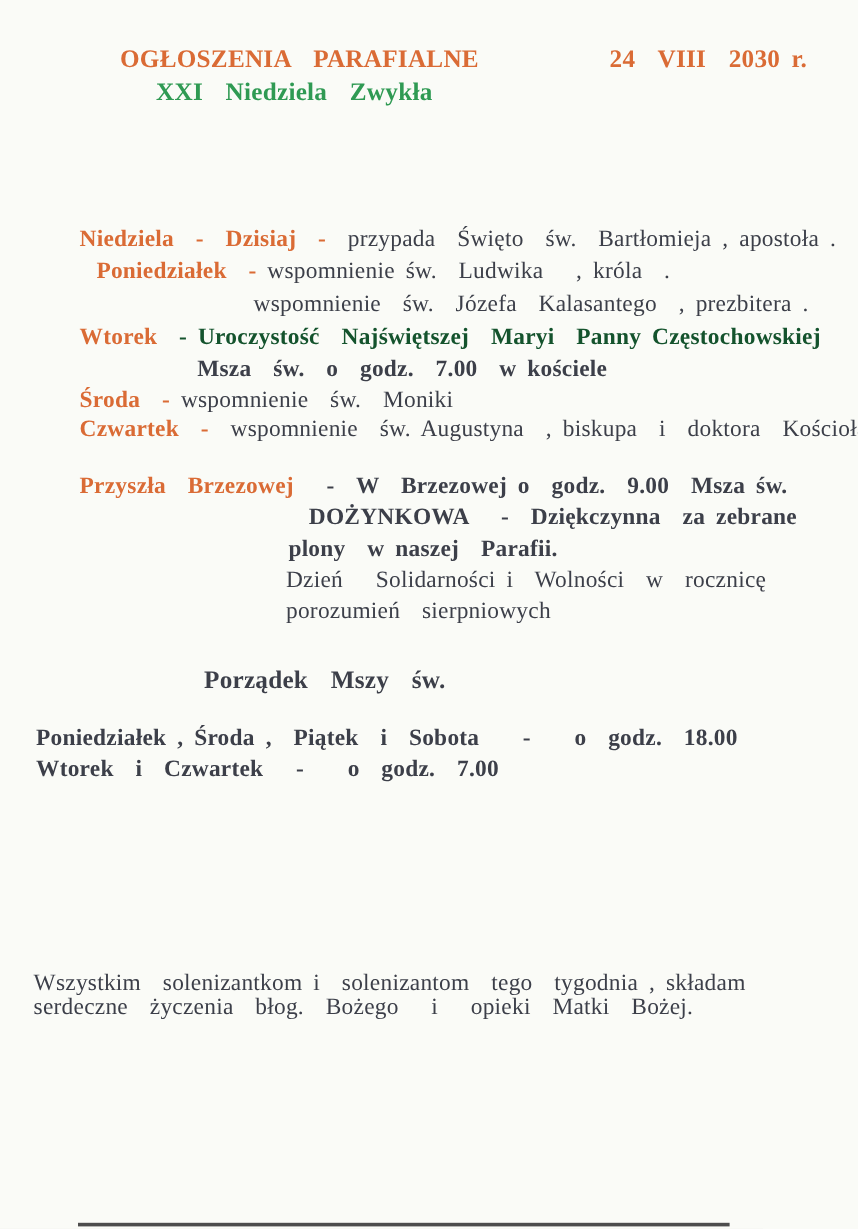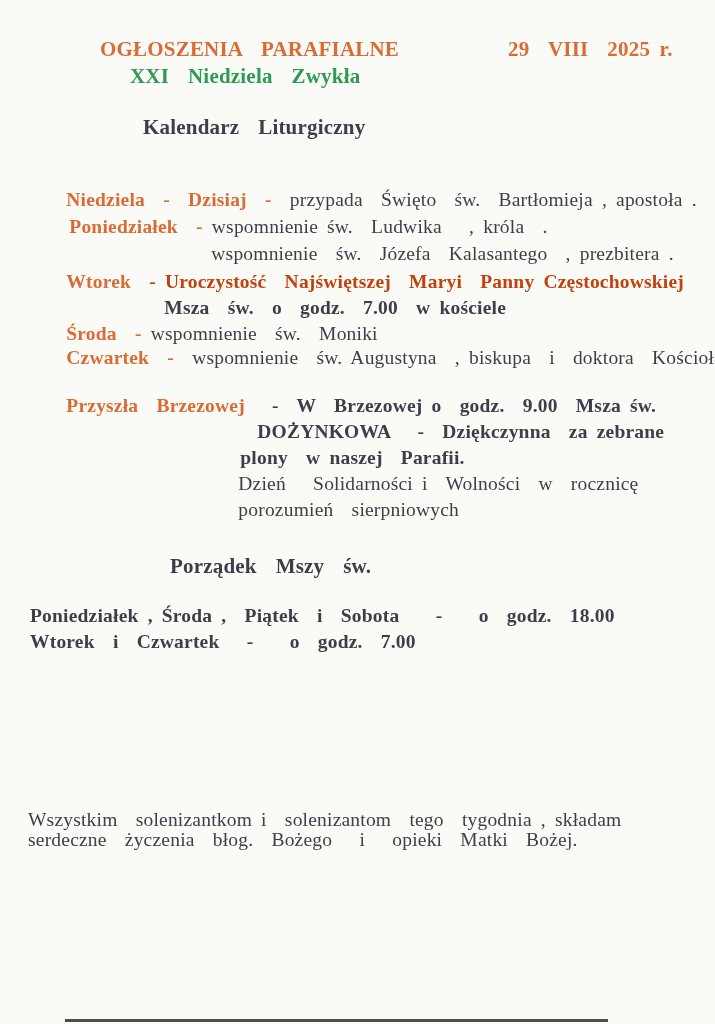--- a/index.html
+++ b/index.html
@@ -21,48 +21,47 @@
     white-space: pre;
     font-size: 19.5px;
     line-height: 24px;
     word-spacing: 4px;
     letter-spacing: 0.2px;
     text-align: center;
   }
   .hdr  { font-weight: bold; font-size: 21px; }
   .orange { color: #da6b35; font-weight: bold; }
   .green  { color: #2f9a53; font-weight: bold; }
-  .blue   { color: #c2410c; font-weight: bold; }
+  .blue   { color: #14532d; font-weight: bold; }
   .ink    { color: #3c3f49; }
   .bold   { font-weight: bold; }
   .scan-line {
     position: absolute;
     left: 65px;
     top: 1019px;
     width: 543px;
     height: 3px;
     background: #4d4d4d;
   }
 </style>
 </head>
 <body>
 
 <div class="page">
 
   <div class="line hdr orange" style="left:100px; top:37px">OGŁOSZENIA  PARAFIALNE</div>
-  <div class="line hdr orange" style="left:508px; top:37px">29  VIII  2025 r.</div>
+  <div class="line hdr orange" style="left:508px; top:37px">24  VIII  2030 r.</div>
   <div class="line hdr green" style="left:130px; top:64px">XXI  Niedziela  Zwykła</div>
 
-  <div class="line hdr ink" style="left:143px; top:115px">Kalendarz  Liturgiczny</div>
 
   <div class="line" style="left:30px; top:164px">
     <span class="orange">Niedziela  -  Dzisiaj  -</span><span class="ink">  przypada  Święto  św.  Bartłomieja , apostoła .</span>
   </div>
 
-  <div class="line" style="left:33px; top:191px">
+  <div class="line" style="left:44px; top:191px">
     <span class="orange">Poniedziałek  -</span><span class="ink"> wspomnienie św.  Ludwika   , króla  .</span>
   </div>
 
   <div class="line" style="left:175px; top:218px">
     <span class="ink">wspomnienie  św.  Józefa  Kalasantego  , prezbitera .</span>
   </div>
 
   <div class="line" style="left:30px; top:246px">
     <span class="orange">Wtorek </span><span class="blue"> - Uroczystość  Najświętszej  Maryi  Panny Częstochowskiej</span>
   </div>

